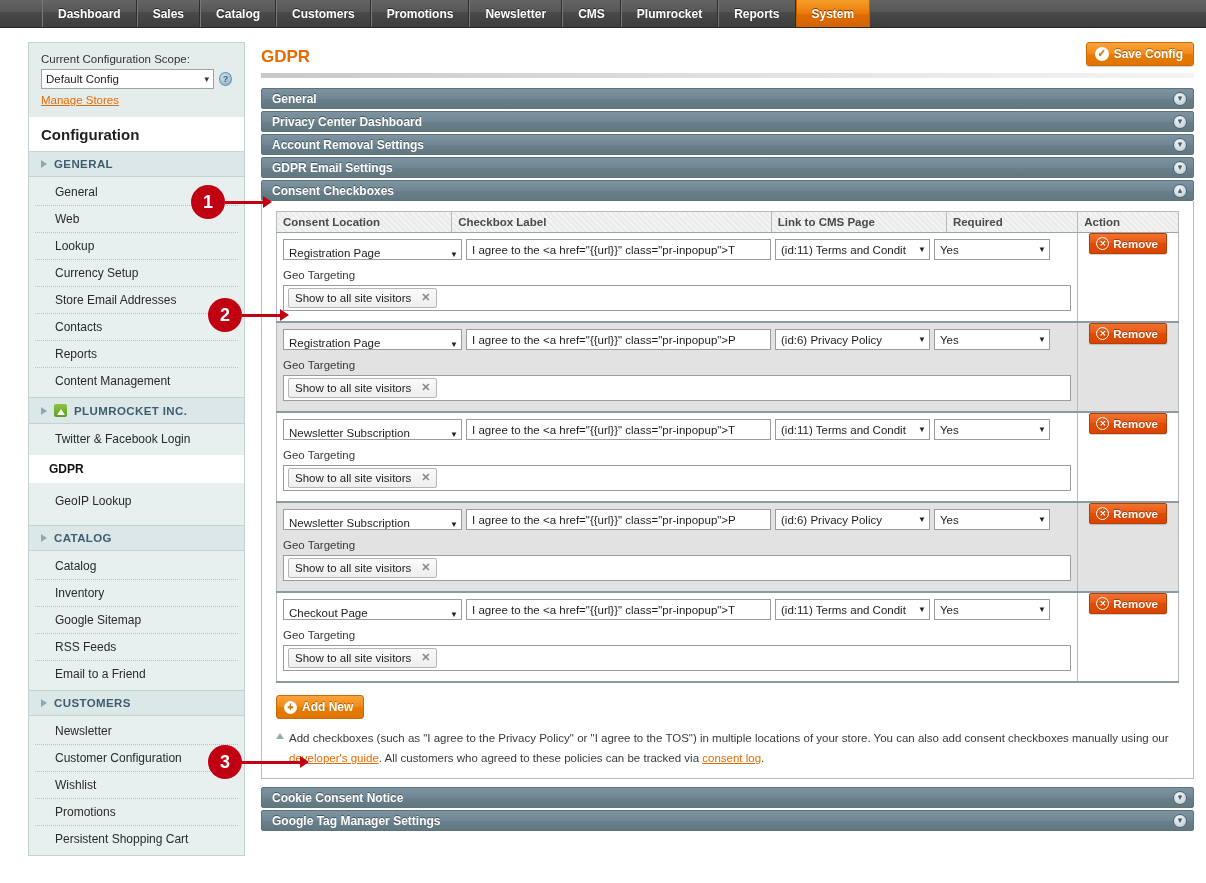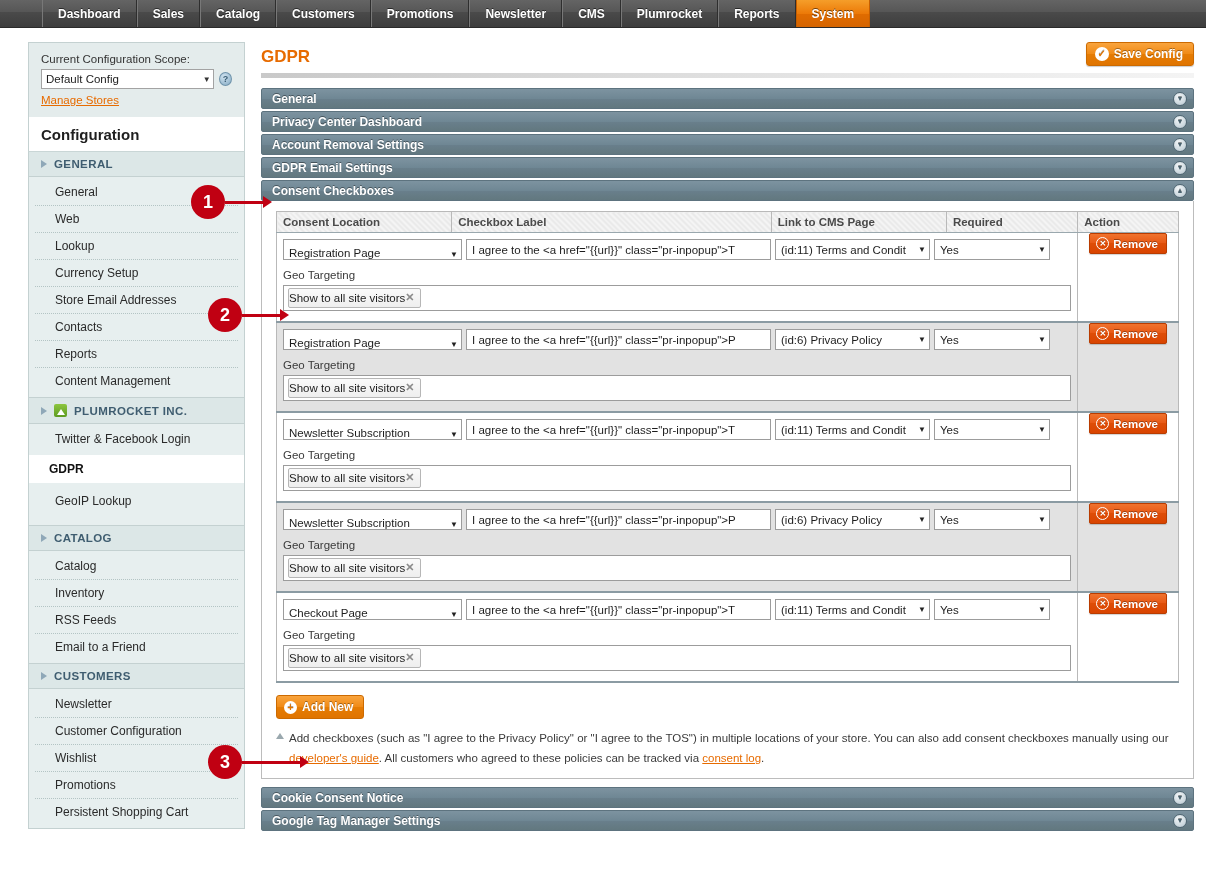--- a/index.html
+++ b/index.html
@@ -272,22 +272,22 @@
     display: flex; align-items: center;
     padding: 0 4px;
     cursor: text;
   }
   .geo-tag {
     background: linear-gradient(to bottom, #fafafa, #eeeeee);
     border: 1px solid #b6b6b6;
     border-radius: 2px;
     font-size: 11.5px;
     color: #1d1d1d;
-    padding: 2px 5px 3px 0;
-    display: flex; align-items: center; gap: 0;
+    padding: 2px 5px 3px 6px;
+    display: flex; align-items: center; gap: 10px;
     cursor: pointer;
   }
   .geo-tag .x { color: #8b8b8b; font-size: 11px; font-weight: bold; cursor: pointer; }
 
   .act-cell {
     width: 92px;
     border-left: 1px solid #b9b9b9;
     border-right: 1px solid #b9b9b9;
     border-bottom: 2px solid #8b9ba3;
     vertical-align: middle;
@@ -425,20 +425,21 @@
         <div class="nav-sub nav-sub-end">
           <div class="nav-item-s" style="padding: 9px 10px 14px 20px;">GeoIP Lookup</div>
         </div>
         <div class="nav-group">
           <span class="tri"></span>
           <span>CATALOG</span>
         </div>
         <div class="nav-sub nav-sub-end">
           <div class="nav-item-s">Catalog</div>
           <div class="nav-item-s">Inventory</div>
+          <div class="nav-item-s">Google Sitemap</div>
           <div class="nav-item-s">RSS Feeds</div>
           <div class="nav-item-s">Email to a Friend</div>
         </div>
         <div class="nav-group">
           <span class="tri"></span>
           <span>CUSTOMERS</span>
         </div>
         <div class="nav-sub nav-sub-end">
           <div class="nav-item-s">Newsletter</div>
           <div class="nav-item-s">Customer Configuration</div>

